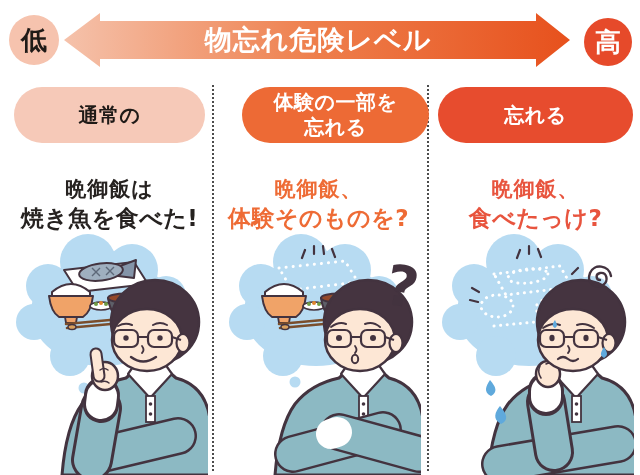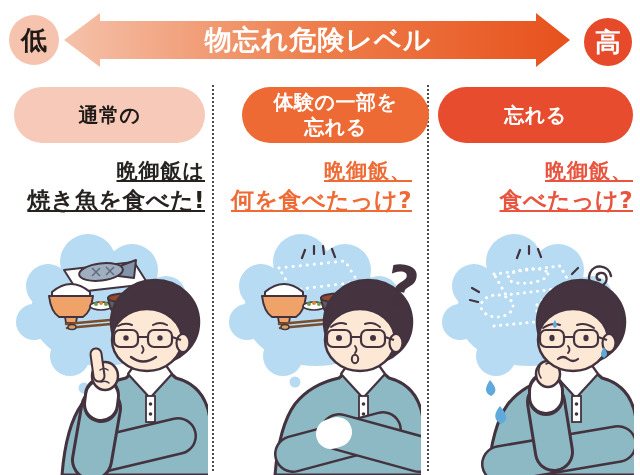--- a/index.html
+++ b/index.html
@@ -5,21 +5,21 @@
   html,body{margin:0;padding:0;}
   body{width:640px;height:475px;overflow:hidden;background:#fff;
        font-family:"DejaVu Sans","Liberation Sans",sans-serif;}
   .page{position:relative;width:640px;height:475px;background:#fff;}
   .pill{position:absolute;top:87px;height:56px;border-radius:28px;
         display:flex;flex-direction:column;justify-content:center;align-items:center;
         font-weight:bold;font-size:20px;line-height:25px;text-align:center;letter-spacing:.5px;}
   .pill-1{left:14px;width:191px;background:var(--pill1-bg);color:var(--pill1-text);}
   .pill-2{left:242px;width:187px;background:var(--pill2-bg);color:var(--pill-light-text);}
   .pill-3{left:438px;width:195px;background:var(--pill3-bg);color:var(--pill-light-text);}
-  .caption{position:absolute;top:157px;text-align:right;font-weight:bold;text-decoration:underline;}
+  .caption{position:absolute;top:175px;text-align:center;font-weight:bold;}
   .caption .l1{display:block;font-size:21px;line-height:28px;letter-spacing:1px;}
   .caption .l2{display:block;font-size:23px;line-height:30px;letter-spacing:.5px;}
   .caption-1{left:14px;width:191px;color:var(--caption1-text);}
   .caption-2{left:225px;width:187px;color:var(--caption2-text);}
   .caption-3{left:438px;width:195px;color:var(--caption3-text);}
   .separator{position:absolute;top:85px;height:386px;width:0;
              border-left:2.5px dotted var(--separator);}
   .sep-1{left:212px;} .sep-2{left:427px;}
   .illus{position:absolute;top:230px;width:200px;height:245px;}
   .illus-1{left:8px;} .illus-2{left:221px;} .illus-3{left:434px;}
@@ -63,21 +63,21 @@
     <span>忘れる</span>
   </div>
 
   
   <div class="caption caption-1">
     <span class="l1">晩御飯は</span>
     <span class="l2">焼き魚を食べた!</span>
   </div>
   <div class="caption caption-2">
     <span class="l1">晩御飯、</span>
-    <span class="l2">何を食べたっけ?</span>
+    <span class="l2">体験そのものを?</span>
   </div>
   <div class="caption caption-3">
     <span class="l1">晩御飯、</span>
     <span class="l2">食べたっけ?</span>
   </div>
 
   
   <svg class="illus illus-1" viewBox="0 0 200 245">
     <g style="fill:var(--bubble)">
       <ellipse cx="95" cy="82" rx="72" ry="54"></ellipse>

